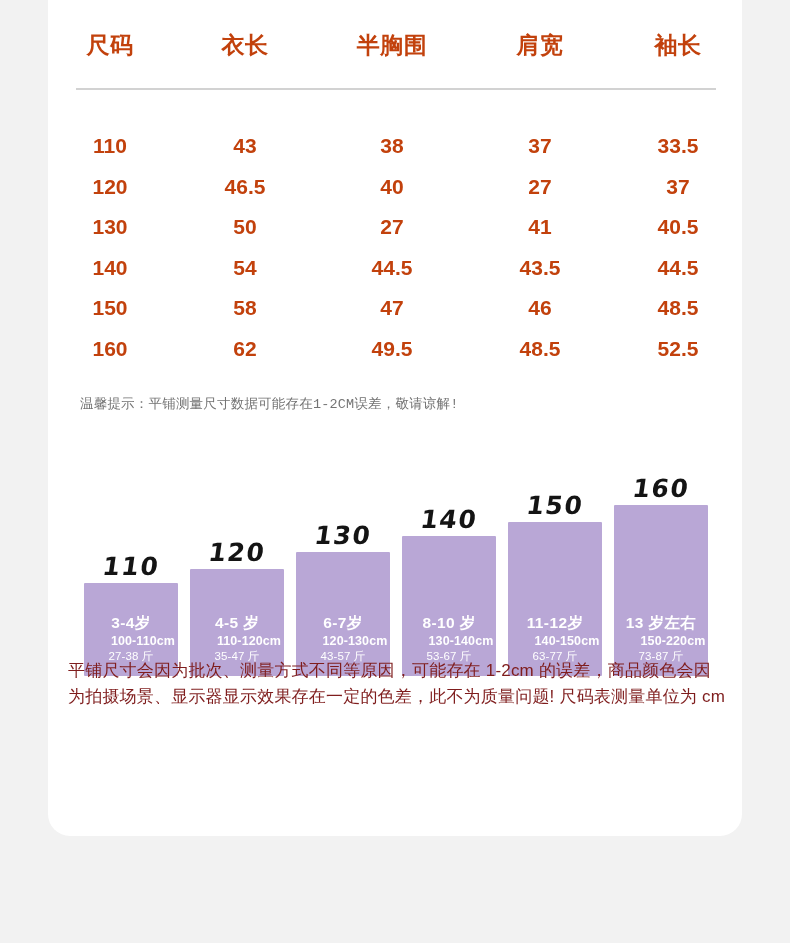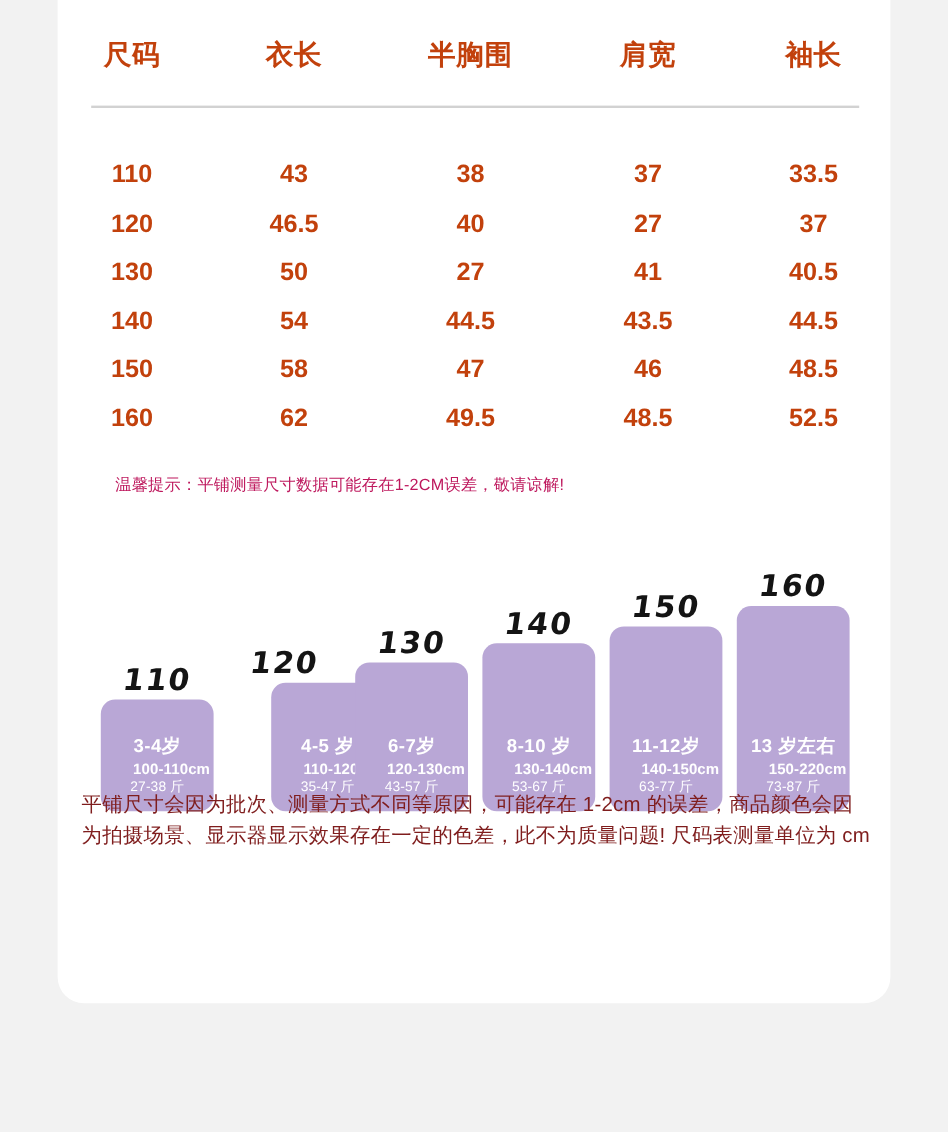--- a/index.html
+++ b/index.html
@@ -68,26 +68,27 @@
     width: 694px;
   }
   #table-body .trow { height: 40.6px; }
   #table-body .tcell {
     font-size: 21px;
     line-height: 40.6px;
   }
 
   #tip-note {
     position: absolute;
-    left: 48px;
+    left: 32px;
     top: 395px;
     font-size: 13.5px;
-    color: #be185d;
+    color: #737373;
     letter-spacing: 0.2px;
     white-space: nowrap;
+    font-family: Liberation Mono, monospace;
   }
 
   
   #bar-chart {
     position: absolute;
     left: 0px;
     top: 455px;
     width: 694px;
     height: 230px;
   }
@@ -104,21 +105,21 @@
     font-weight: bold;
     font-size: 25px;
     color: #141414;
     letter-spacing: 1.5px;
     margin-bottom: 2px;
     white-space: nowrap;
   }
   .bar {
     width: 100%;
     background: #b9a7d6;
-    border-radius: 12px;
+    border-radius: 1px;
     position: relative;
     box-sizing: border-box;
   }
   .bar-text {
     position: absolute;
     left: 0;
     right: 0;
     bottom: 12px;
     text-align: center;
     color: #ffffff;
@@ -226,21 +227,21 @@
         <div class="bar-text">
           <div class="bar-age">3-4岁</div>
           <div class="bar-height"><span>100-110</span><span>cm</span></div>
           <div class="bar-weight">27-38 斤</div>
         </div>
       </div>
     </div>
 
     <div class="bar-group" style="left:142px; width:94px; height:107px;">
       <div class="bar-label">120</div>
-      <div class="bar" style="height:107px;margin-left:36px;">
+      <div class="bar" style="height:107px;">
         <div class="bar-text">
           <div class="bar-age">4-5 岁</div>
           <div class="bar-height"><span>110-120</span><span>cm</span></div>
           <div class="bar-weight">35-47 斤</div>
         </div>
       </div>
     </div>
 
     <div class="bar-group" style="left:248px; width:94px; height:124px;">
       <div class="bar-label">130</div>

